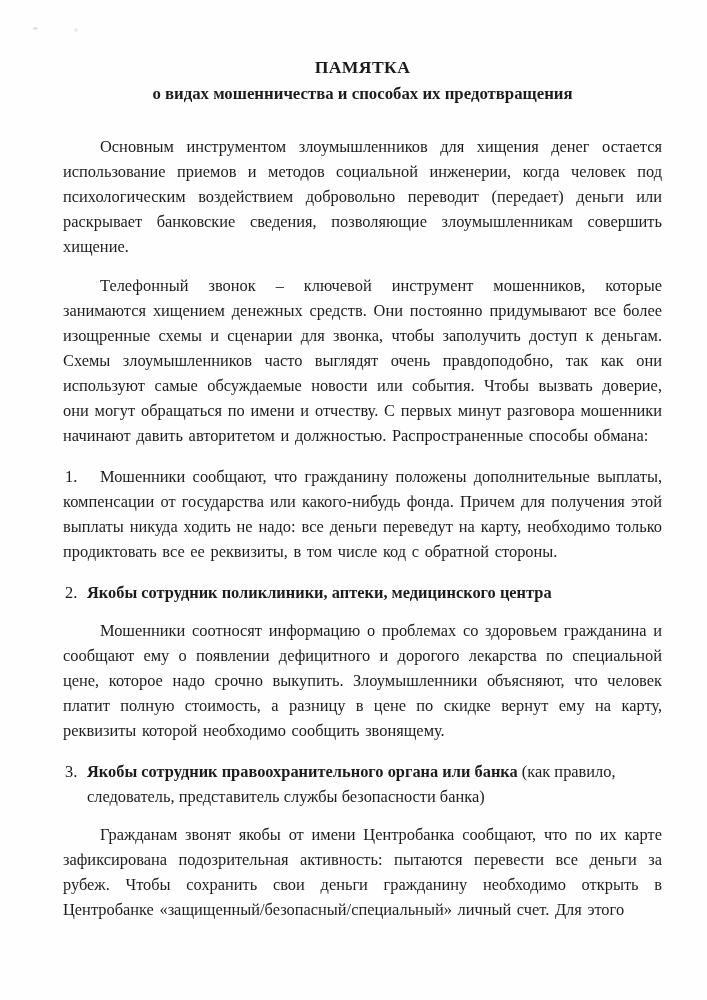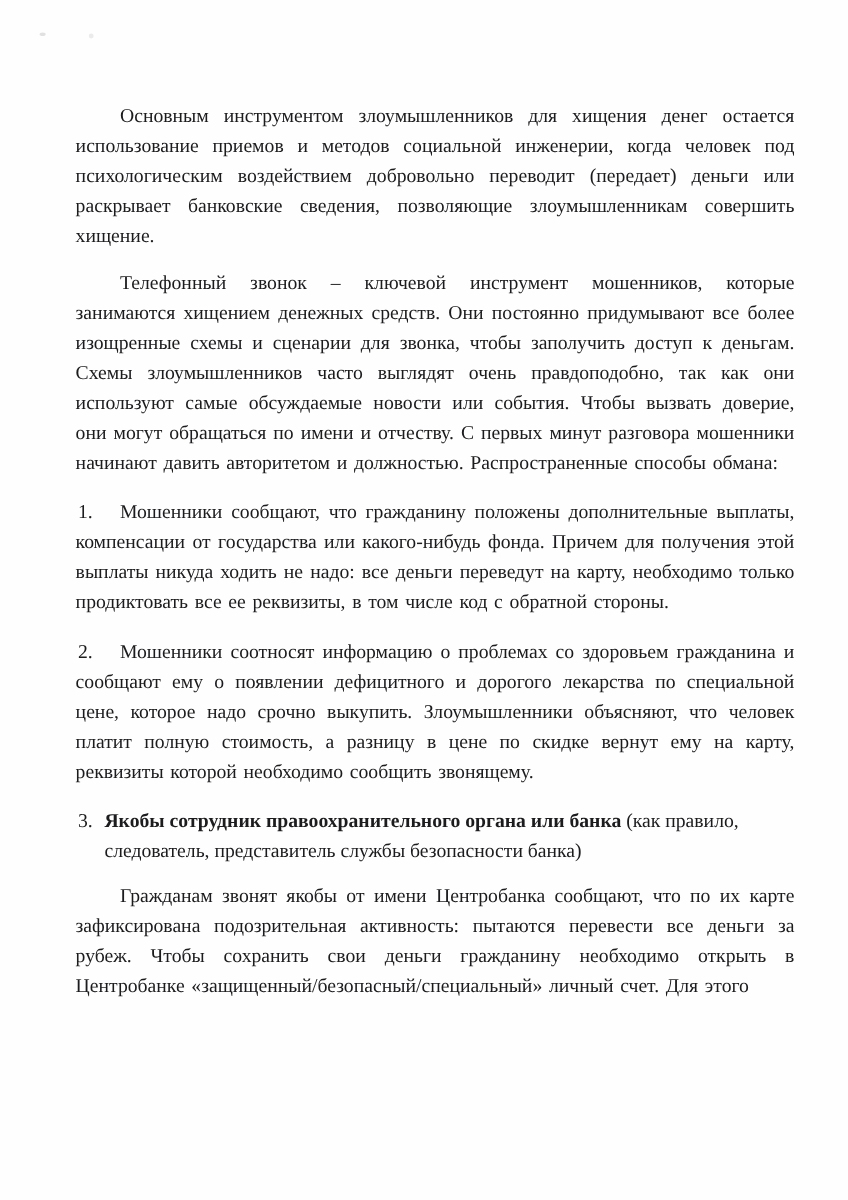--- a/index.html
+++ b/index.html
@@ -73,36 +73,38 @@
   .item-body { margin-top: 13px; }
 </style>
 </head>
 <body>
 
 <div class="page">
 
   <div class="speck s1"></div>
   <div class="speck s2"></div>
 
+  <h1 class="doc-title">ПАМЯТКА</h1>
 
+  <h2 class="doc-subtitle">о видах мошенничества и способах их предотвращения</h2>
 
   <p class="body-par par-first">Основным инструментом злоумышленников для хищения денег остается использование приемов и методов социальной инженерии, когда человек под психологическим воздействием добровольно переводит (передает) деньги или раскрывает банковские сведения, позволяющие злоумышленникам совершить хищение.</p>
 
   <p class="body-par par-gap">Телефонный звонок – ключевой инструмент мошенников, которые занимаются хищением денежных средств. Они постоянно придумывают все более изощренные схемы и сценарии для звонка, чтобы заполучить доступ к деньгам. Схемы злоумышленников часто выглядят очень правдоподобно, так как они используют самые обсуждаемые новости или события. Чтобы вызвать доверие, они могут обращаться по имени и отчеству. С первых минут разговора мошенники начинают давить авторитетом и должностью. Распространенные способы обмана:</p>
 
   <section class="fraud-item">
     <div class="item-heading">
       <span class="item-number">1.</span><span class="item-heading-note"></span>
     </div>
     <p class="body-par item-body">Мошенники сообщают, что гражданину положены дополнительные выплаты, компенсации от государства или какого-нибудь фонда. Причем для получения этой выплаты никуда ходить не надо: все деньги переведут на карту, необходимо только продиктовать все ее реквизиты, в том числе код с обратной стороны.</p>
   </section>
 
   <section class="fraud-item">
     <div class="item-heading">
-      <span class="item-number">2.</span><span class="item-heading-note"></span>
+      <span class="item-number">2.</span><span>Якобы сотрудник поликлиники, аптеки, медицинского центра</span><span class="item-heading-note"></span>
     </div>
     <p class="body-par item-body">Мошенники соотносят информацию о проблемах со здоровьем гражданина и сообщают ему о появлении дефицитного и дорогого лекарства по специальной цене, которое надо срочно выкупить. Злоумышленники объясняют, что человек платит полную стоимость, а разницу в цене по скидке вернут ему на карту, реквизиты которой необходимо сообщить звонящему.</p>
   </section>
 
   <section class="fraud-item">
     <div class="item-heading">
       <span class="item-number">3.</span><span>Якобы сотрудник правоохранительного органа или банка</span><span class="item-heading-note"> (как правило, следователь, представитель службы безопасности банка)</span>
     </div>
     <p class="body-par item-body">Гражданам звонят якобы от имени Центробанка сообщают, что по их карте зафиксирована подозрительная активность: пытаются перевести все деньги за рубеж. Чтобы сохранить свои деньги гражданину необходимо открыть в Центробанке «защищенный/безопасный/специальный» личный счет. Для этого</p>
   </section>

